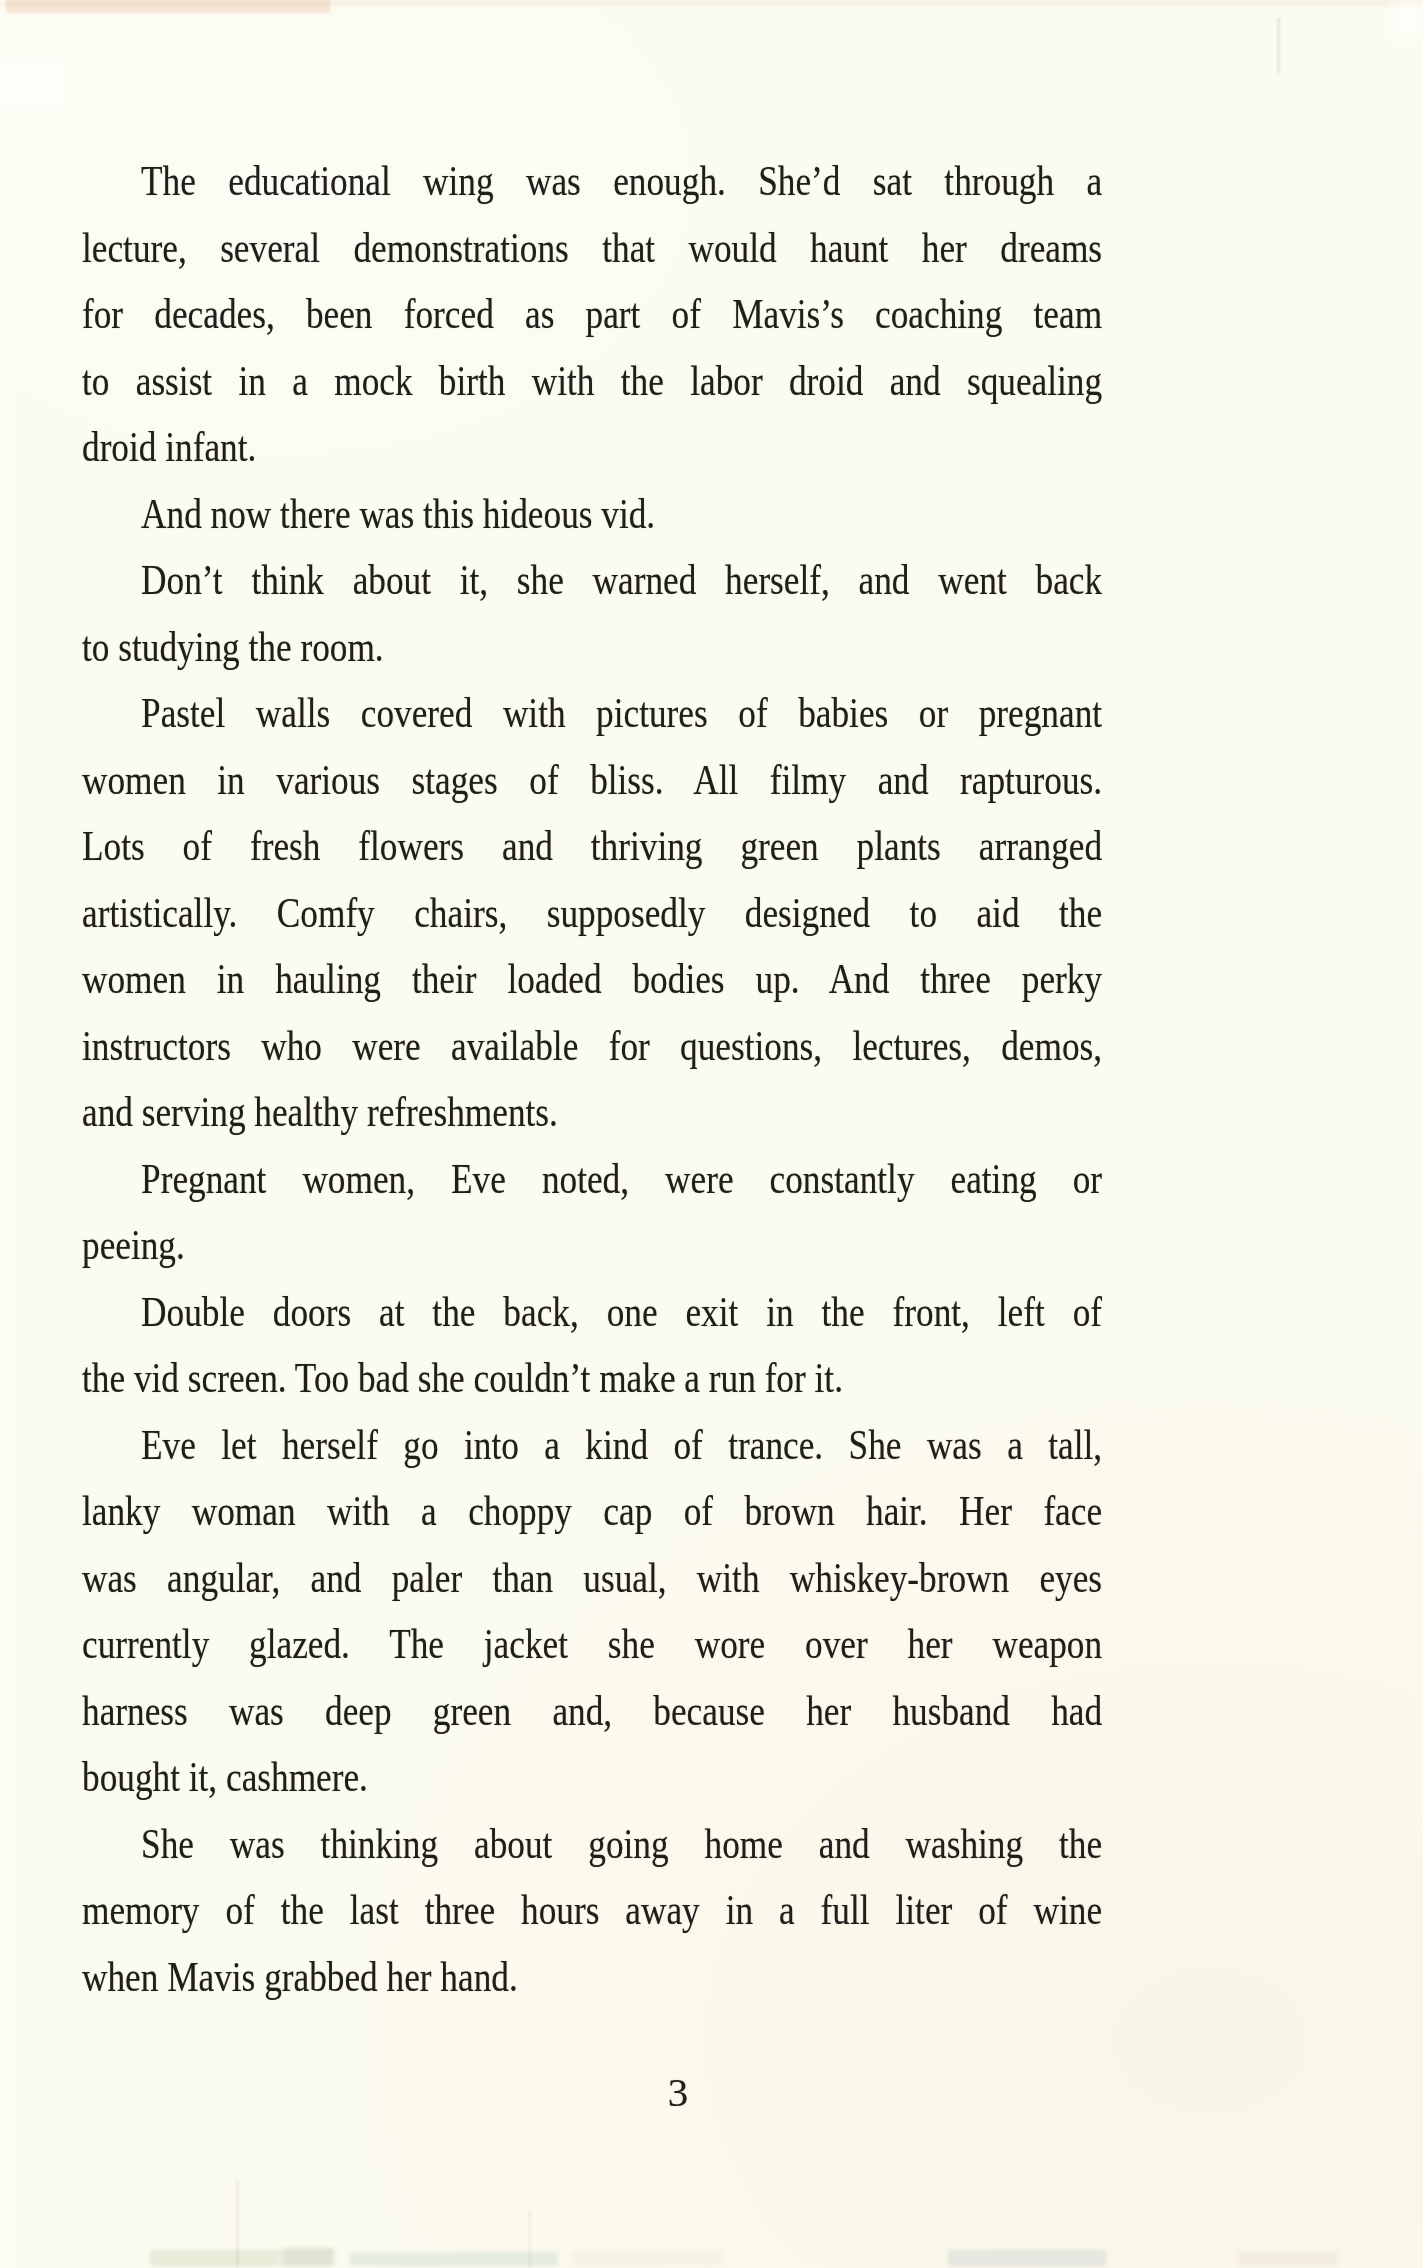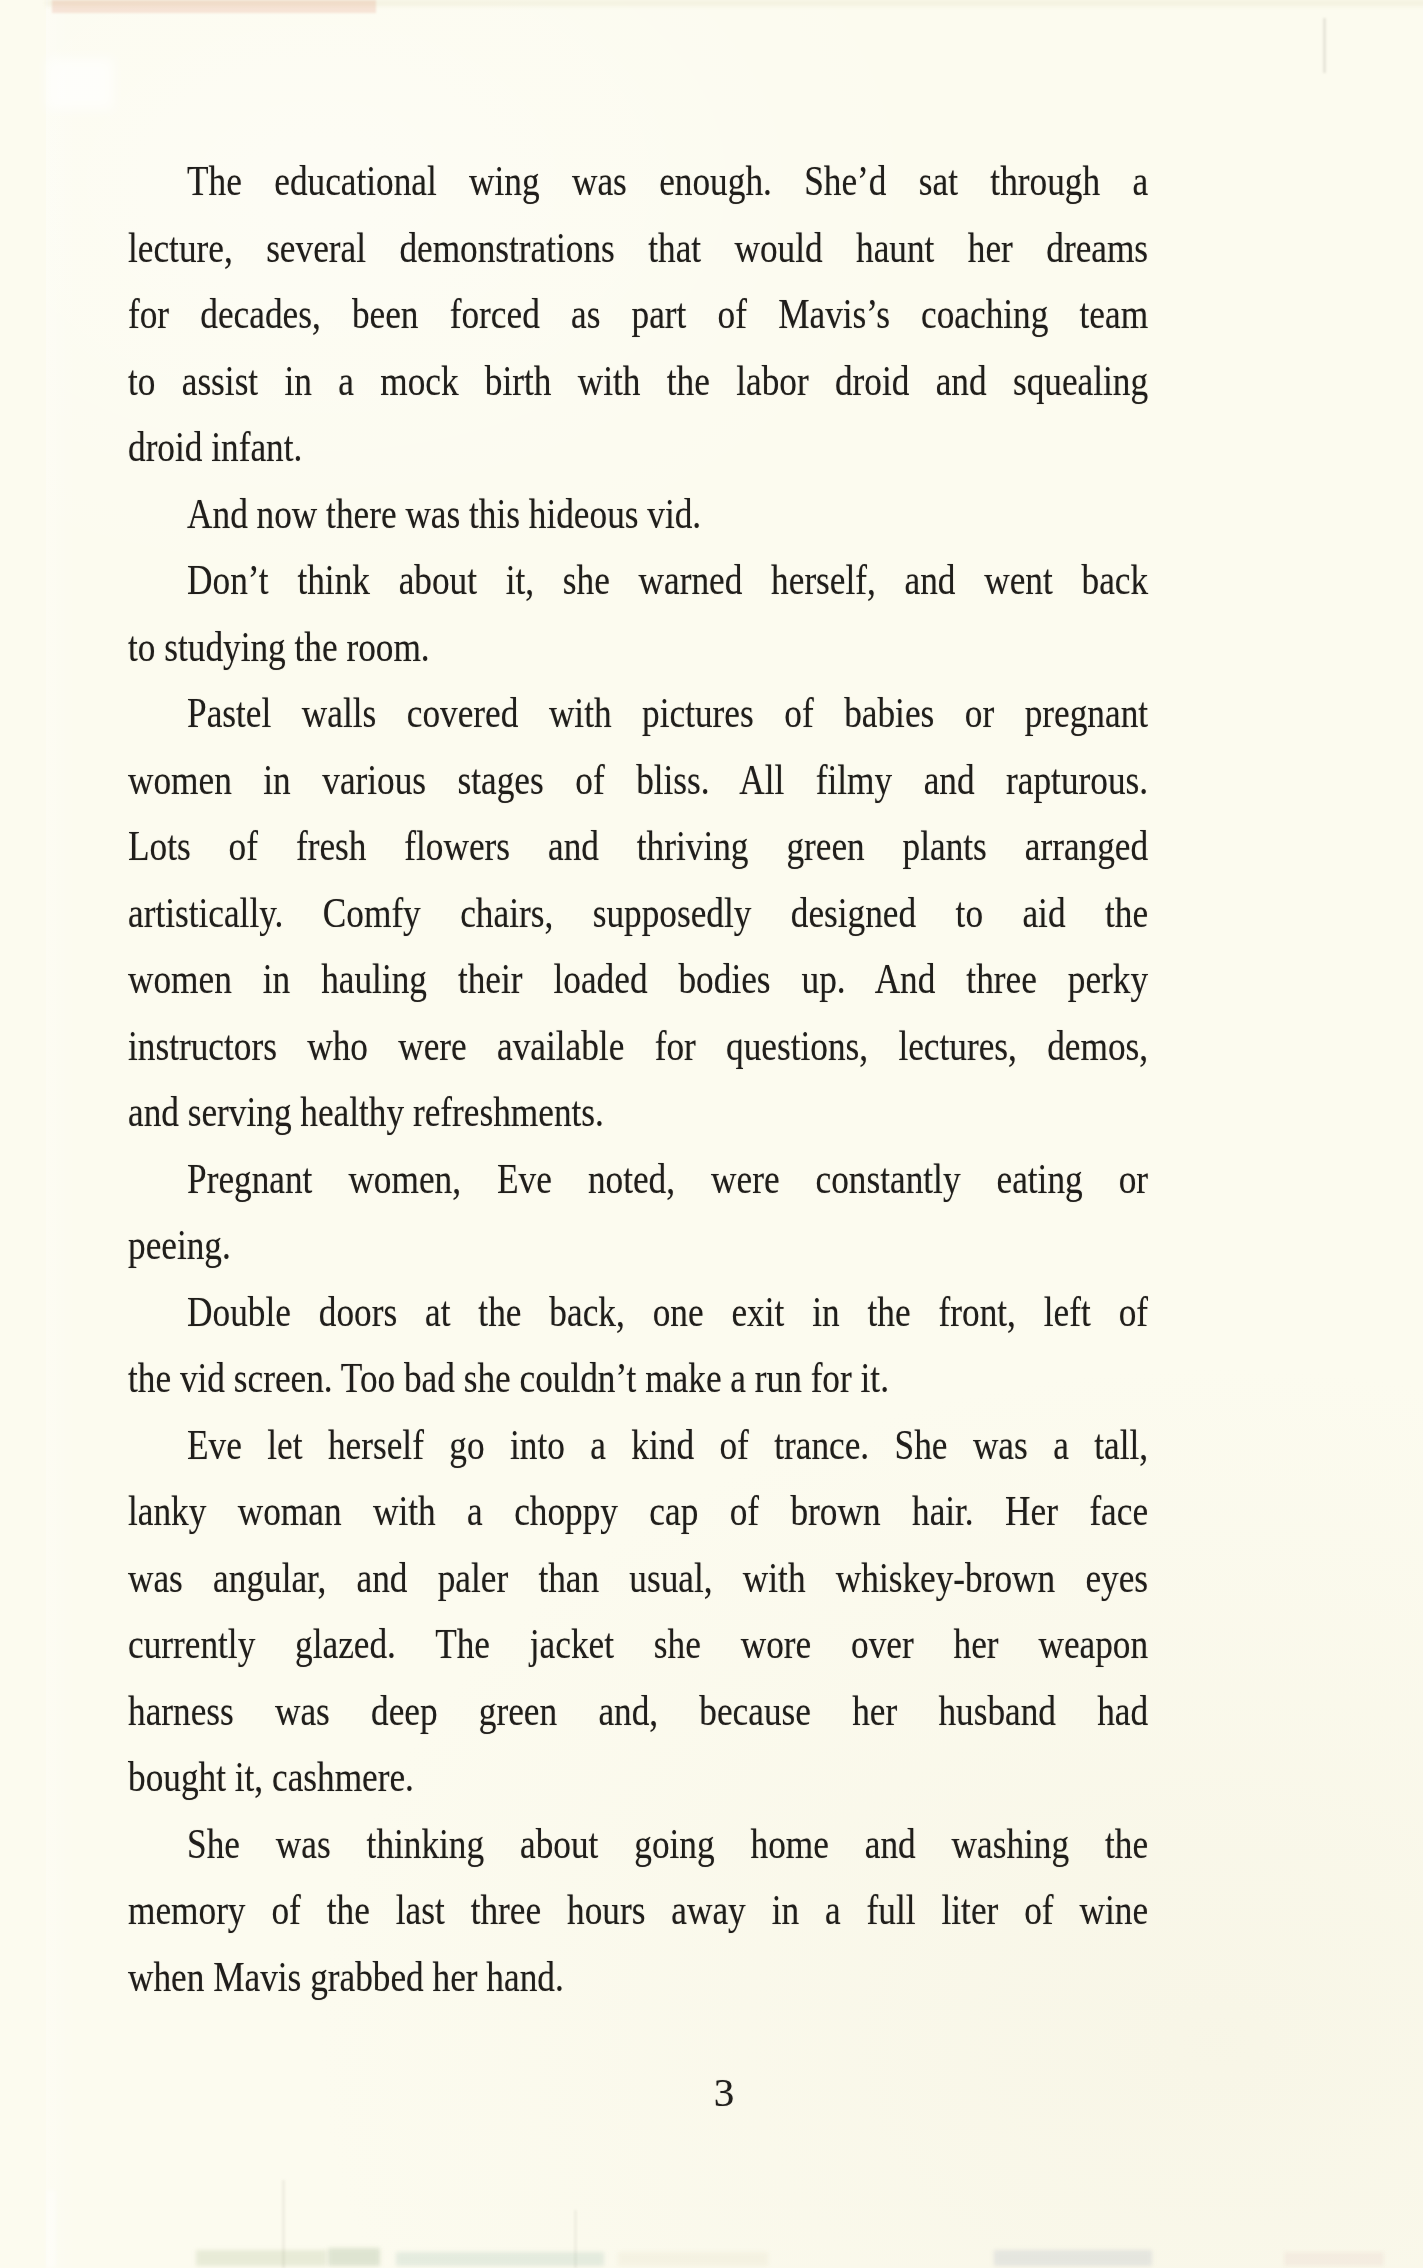--- a/index.html
+++ b/index.html
@@ -15,21 +15,20 @@
     font-family: "Liberation Serif", "DejaVu Serif", serif;
   }
   .page {
     position: absolute;
     inset: 0;
     background:
       radial-gradient(ellipse 900px 600px at 20% 8%, rgba(255,255,255,0.35), rgba(255,255,255,0) 70%),
       radial-gradient(ellipse 1200px 900px at 85% 90%, rgba(240,236,215,0.35), rgba(240,236,215,0) 75%),
       linear-gradient(90deg, rgba(255,255,255,0.25) 0px, rgba(255,255,255,0) 30px),
       #fcfbef;
-    margin-left: 46px;
   }
   .text-block {
     position: absolute;
     left: 82px;
     top: 148px;
     width: 1244px;
     transform: scaleX(0.82);
     transform-origin: left top;
     color: #201e1b;
     font-size: 43px;

